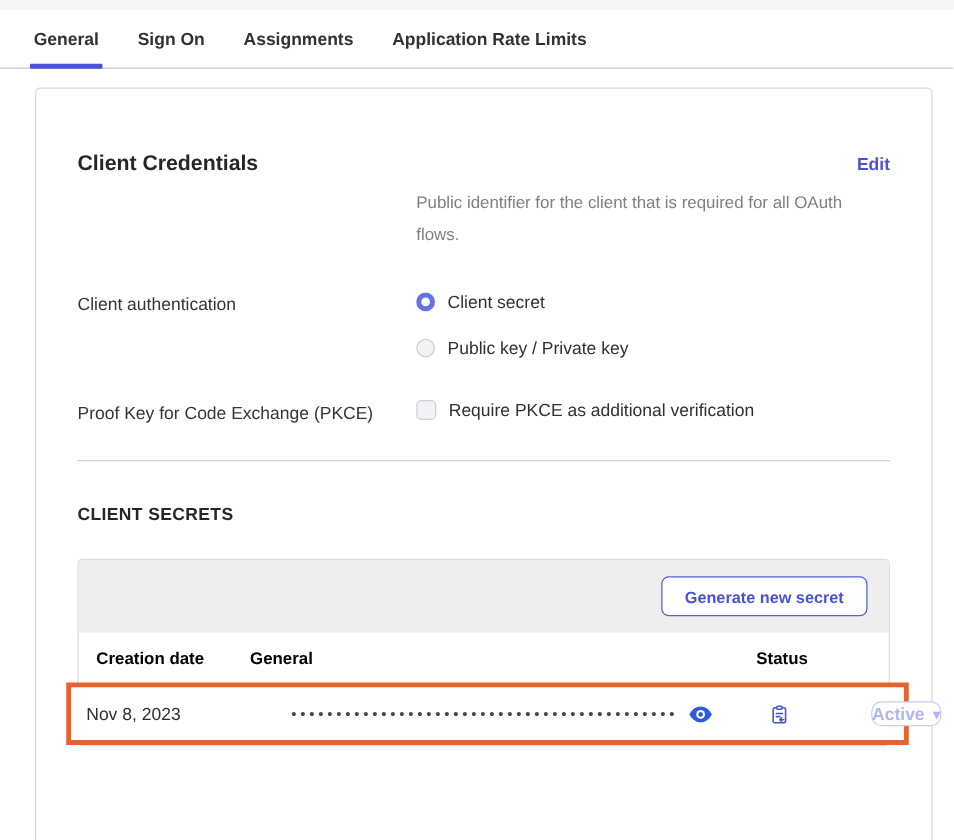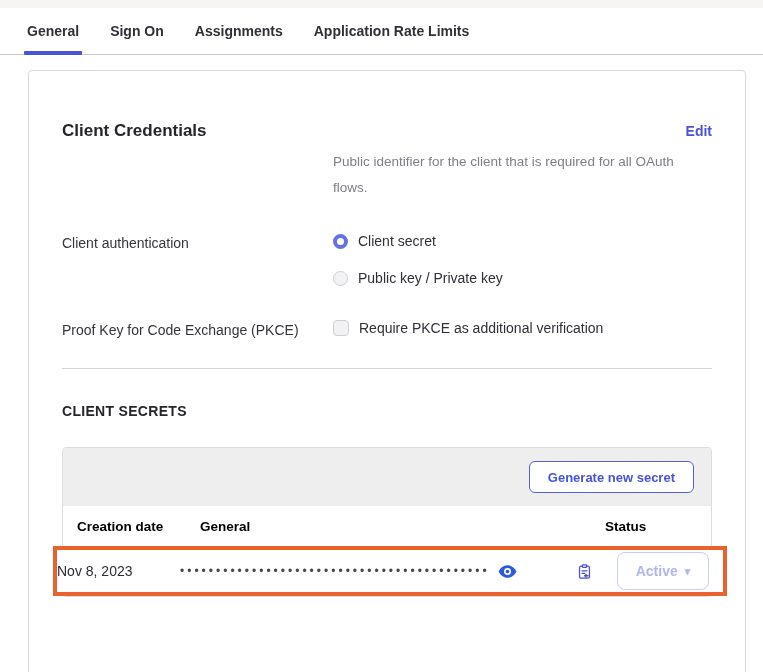--- a/index.html
+++ b/index.html
@@ -109,33 +109,33 @@
   }
   .col-date { width: 123px; flex: 0 0 123px; }
   .col-secret { flex: 1; }
   .col-status { width: 92px; flex: 0 0 92px; }
 
   .highlight-box-row {
     border: 4px solid #e8622d;
     margin: 0 -16px 0 -10px;
   }
   .secret-row {
-    display: flex; align-items: center; height: 42px; padding: 0 14px 0 0;
-    background: #fff; font-size: 14px; color: #2c2c33;
+    display: flex; align-items: center; height: 42px; padding: 0 14px 0 12px;
+    background: #fff; font-size: 14px; color: #2c2c33; gap: 41px;
   }
   .secret-cell { flex: 1; display: flex; align-items: center; }
   .dots {
     font-size: 12px; letter-spacing: 3px; color: #46464e; line-height: 1;
     white-space: nowrap; overflow: hidden; max-width: 324px;
   }
   .icon-btn { background: none; border: none; cursor: pointer; display: flex; align-items: center; padding: 2px; }
   .eye-btn { margin-left: 6px; }
   .row-copy-btn { margin-right: 22px; }
   .status-btn {
-    width: 92px; height: 38px; background: #fff;
+    width: 92px; height: 20px; background: #fff;
     border: 1px solid #c9cdf4; border-radius: 8px;
     display: flex; align-items: center; justify-content: center; gap: 7px;
     font-family: "Liberation Sans", sans-serif;
     font-size: 14px; font-weight: bold; color: #b0b6ee; cursor: pointer;
   }
   .status-caret { font-size: 11px; color: #b0b6ee; }
 </style>
 </head>
 <body>
 

